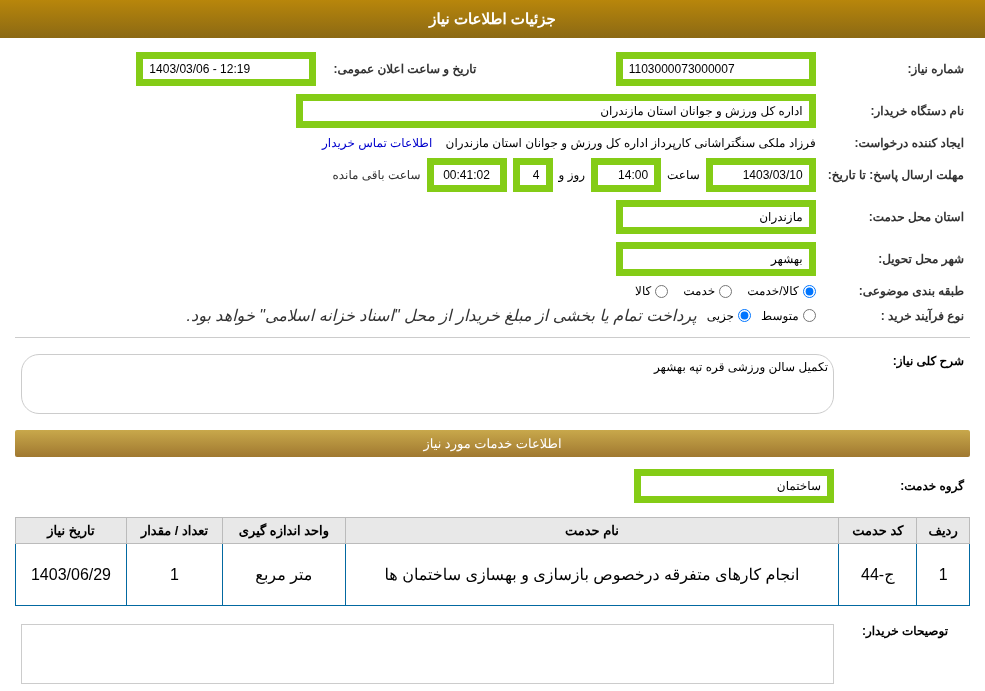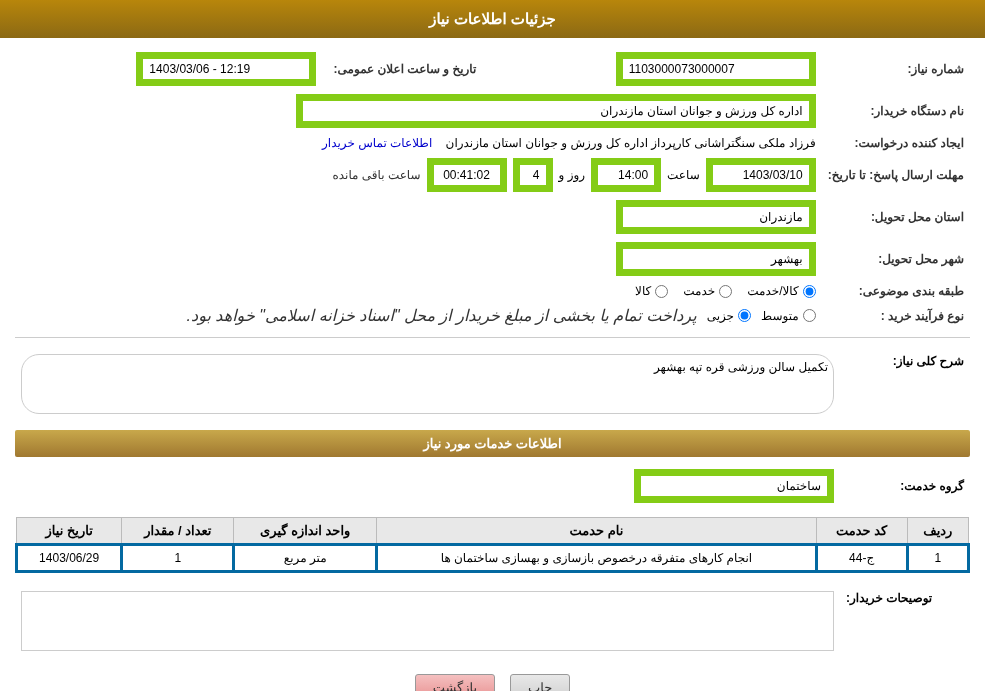--- a/index.html
+++ b/index.html
@@ -26,21 +26,21 @@
     }
     .main-content {
       padding: 10px 15px;
     }
     .section-title {
       background: linear-gradient(to bottom, #c8a84b, #a07830);
       color: #fff;
       text-align: center;
       padding: 6px 10px;
       font-size: 13px;
-      font-weight: bold;
+      font-weight: normal;
       margin-bottom: 8px;
       border-radius: 2px;
     }
     .info-table {
       width: 100%;
       border-collapse: collapse;
       margin-bottom: 8px;
     }
     .info-table td {
       padding: 4px 6px;
@@ -105,24 +105,24 @@
     }
     .services-table th {
       background: #e8e8e8;
       border: 1px solid #bbb;
       padding: 5px 8px;
       text-align: center;
       font-weight: bold;
       font-size: 13px;
     }
     .services-table td {
-      border: 3px solid #0369a1;
-      padding: 5px 8px;
+      border: 1px solid #0369a1;
+      padding: 21px 8px;
       text-align: center;
-      font-size: 12px;
+      font-size: 16px;
     }
     .buttons-row {
       display: flex;
       justify-content: center;
       gap: 15px;
       margin: 15px 0 10px 0;
       direction: ltr;
     }
     .btn {
       padding: 5px 17px;
@@ -201,21 +201,21 @@
             <span class="input-box" style="width:70px;">14:00</span>
             <span>روز و</span>
             <span class="input-box" style="width:40px;">4</span>
             <span class="input-box" style="width:80px; direction:ltr; text-align:center;">00:41:02</span>
             <span class="remaining-label">ساعت باقی مانده</span>
           </div>
         </td>
       </tr>
 
       <tr>
-        <td class="label-cell">استان محل تحویل:</td>
+        <td class="label-cell">استان محل حدمت:</td>
         <td class="value-cell" colspan="3">
           <span class="input-box" style="width:200px;">مازندران</span>
         </td>
       </tr>
 
       <tr>
         <td class="label-cell">شهر محل تحویل:</td>
         <td class="value-cell" colspan="3">
           <span class="input-box" style="width:200px;">بهشهر</span>
         </td>
@@ -311,21 +311,21 @@
               <td>1</td>
               <td>1403/06/29</td>
             </tr>
           </tbody>
       </table>
     </div>
 
     <table class="info-table" style="margin-top:10px;">
       <tbody>
           <tr>
-        <td style="width:130px; font-weight:bold; text-align:left; vertical-align:top; padding-top:8px;">توصیحات خریدار:</td>
+        <td style="width:130px; font-weight:bold; text-align:center; vertical-align:top; padding-top:8px;">توصیحات خریدار:</td>
         <td>
           <div class="description-box" style="min-height:60px; width:100%;">
             <span></span>
           </div>
         </td>
       </tr>
     </tbody>
       </table>
 
     <div class="buttons-row">

